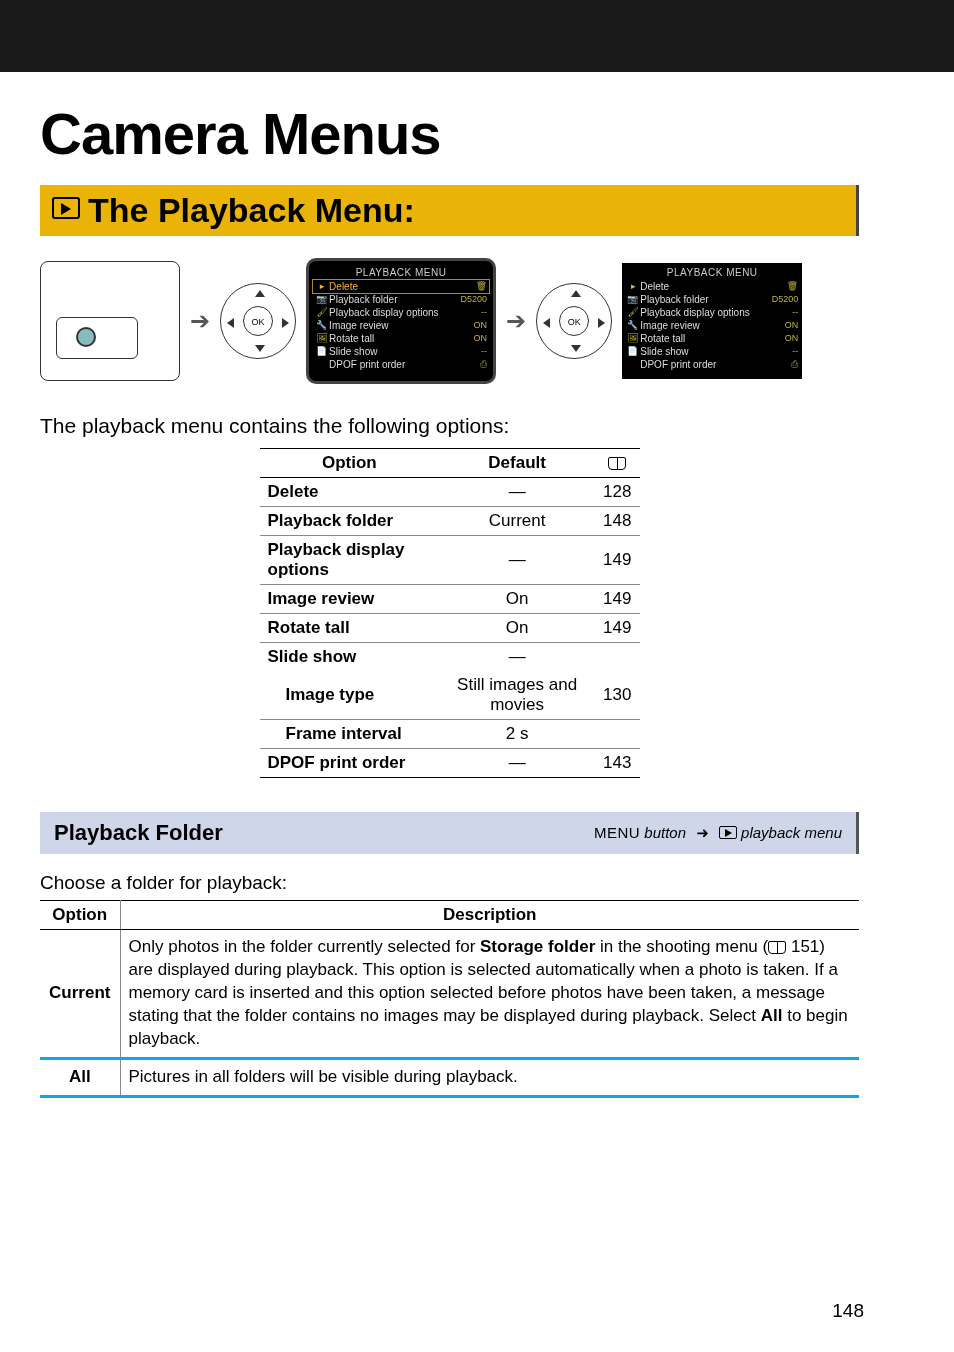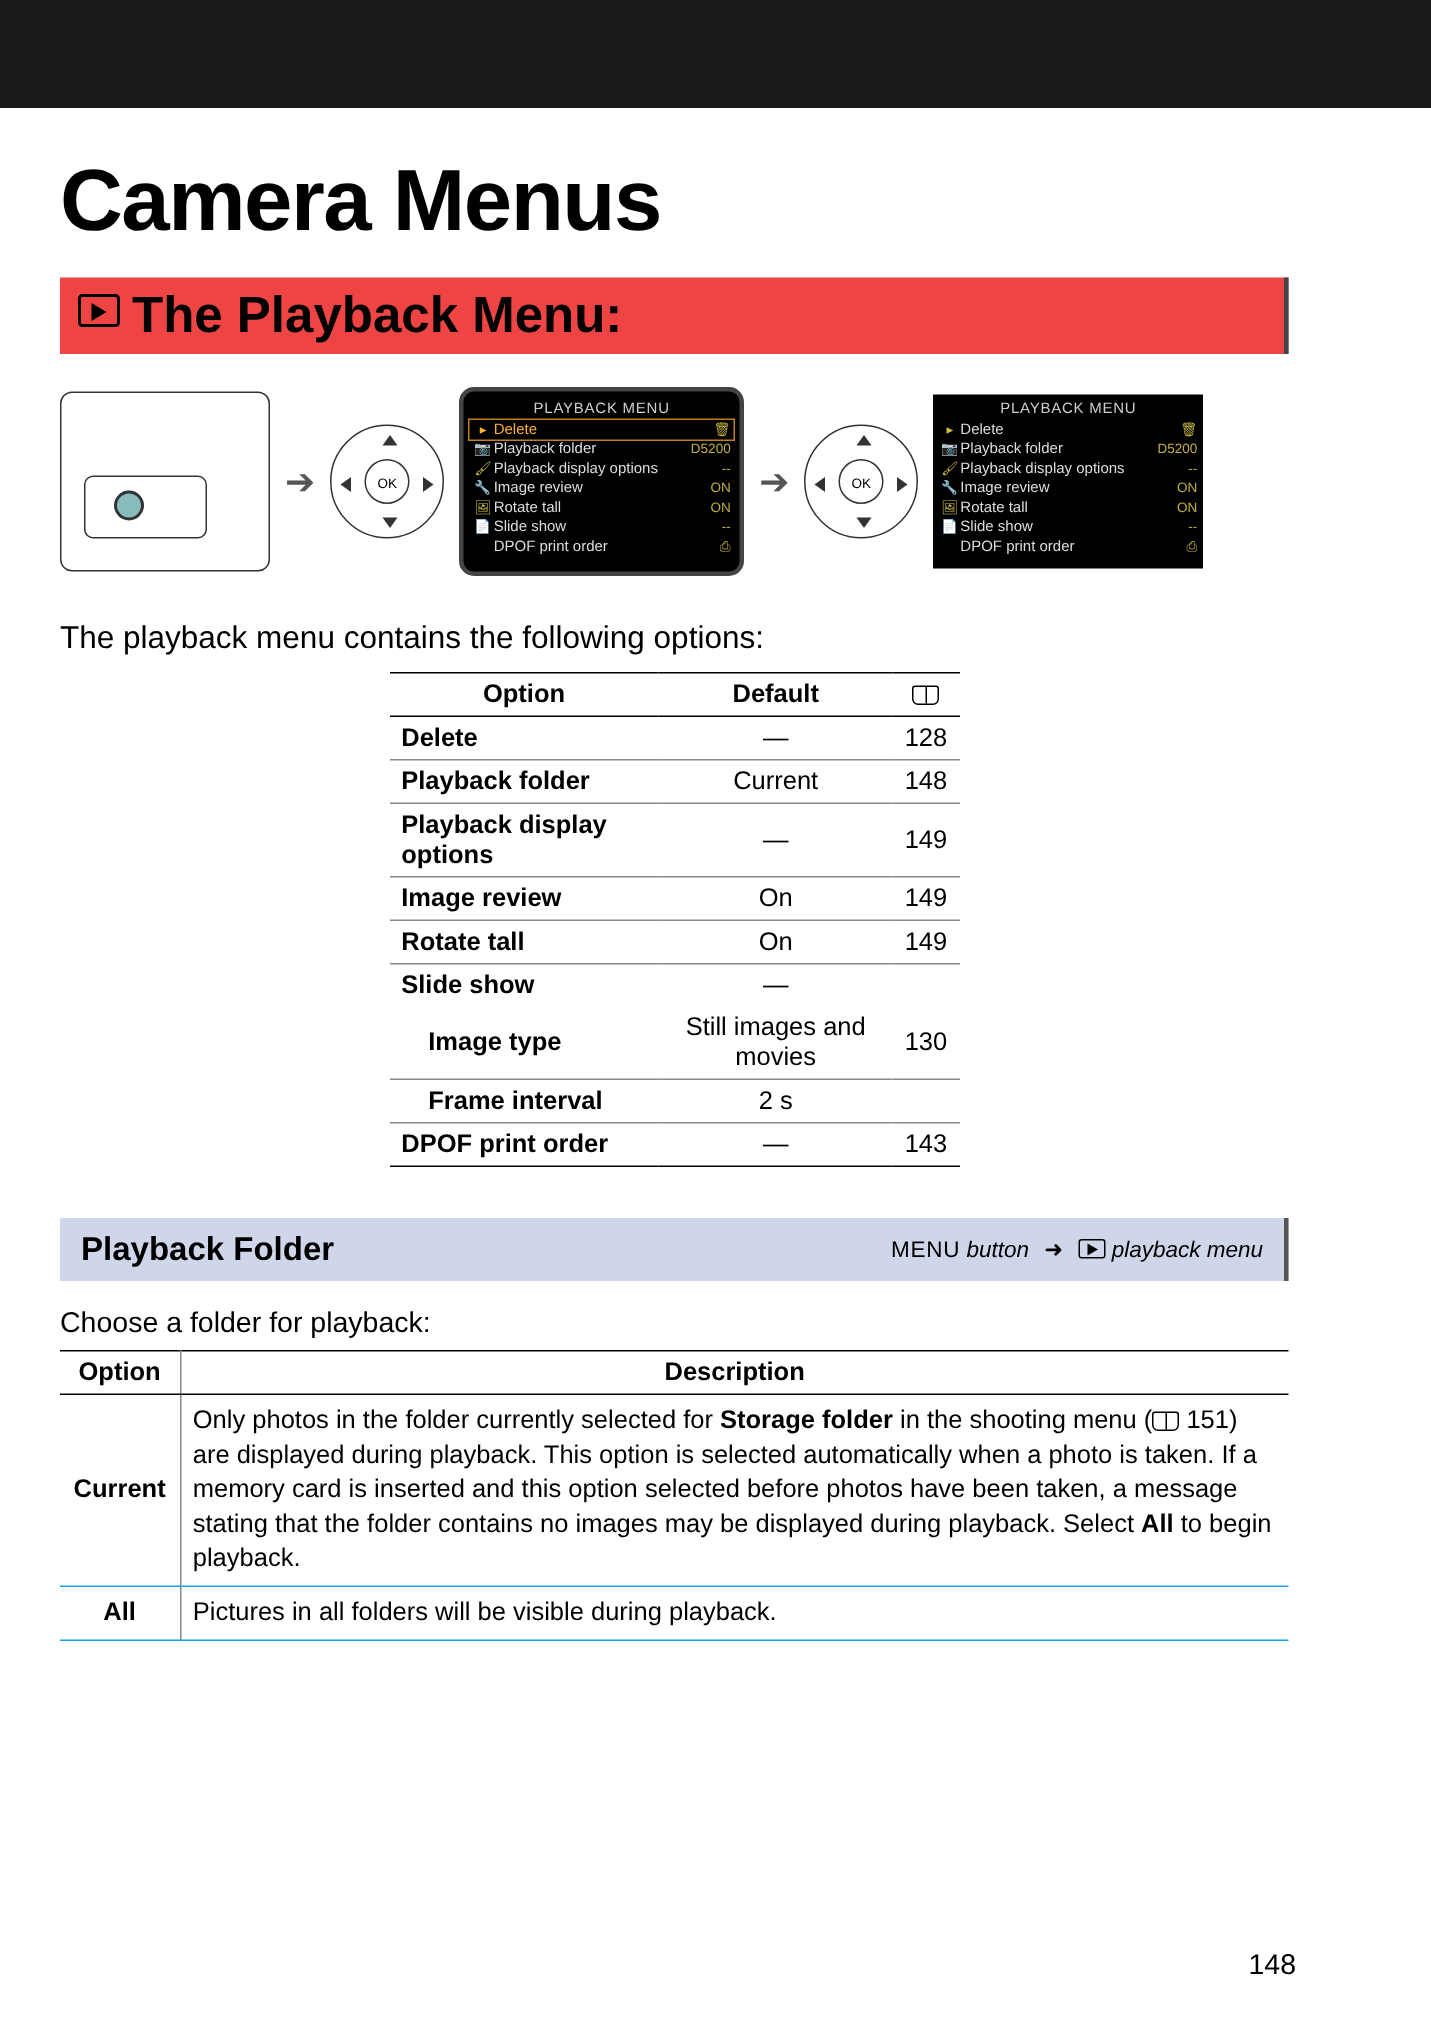--- a/index.html
+++ b/index.html
@@ -20,21 +20,21 @@
     padding: 0 95px 0 40px;
   }
   h1.title {
     font-size: 58px;
     font-weight: 900;
     margin-top: 28px;
     letter-spacing: -1px;
     font-family: "Myriad Pro", Arial, sans-serif;
   }
   .section-band {
-    background: #ef4444;
+    background: #eab308;
     border-right: 3px solid #444;
     padding: 6px 0 6px 12px;
     margin-top: 18px;
     display: flex;
     align-items: baseline;
   }
   .section-band .playicon {
     display:inline-block;
     border: 2px solid #000;
     border-radius: 3px;
@@ -262,21 +262,21 @@
     font-size: 17px;
   }
   table.desc th {
     border-top:1px solid #000;
     border-bottom:1px solid #000;
     font-weight:700;
     padding:4px;
     text-align:center;
   }
   table.desc td {
-    border-bottom:1px solid #0ea5e9;
+    border-bottom:3px solid #0ea5e9;
     padding:6px 8px;
     vertical-align: middle;
     line-height:1.35;
   }
   table.desc td.optcol {
     text-align:center;
     font-weight:700;
     border-right:1px solid #888;
     width:80px;
   }

